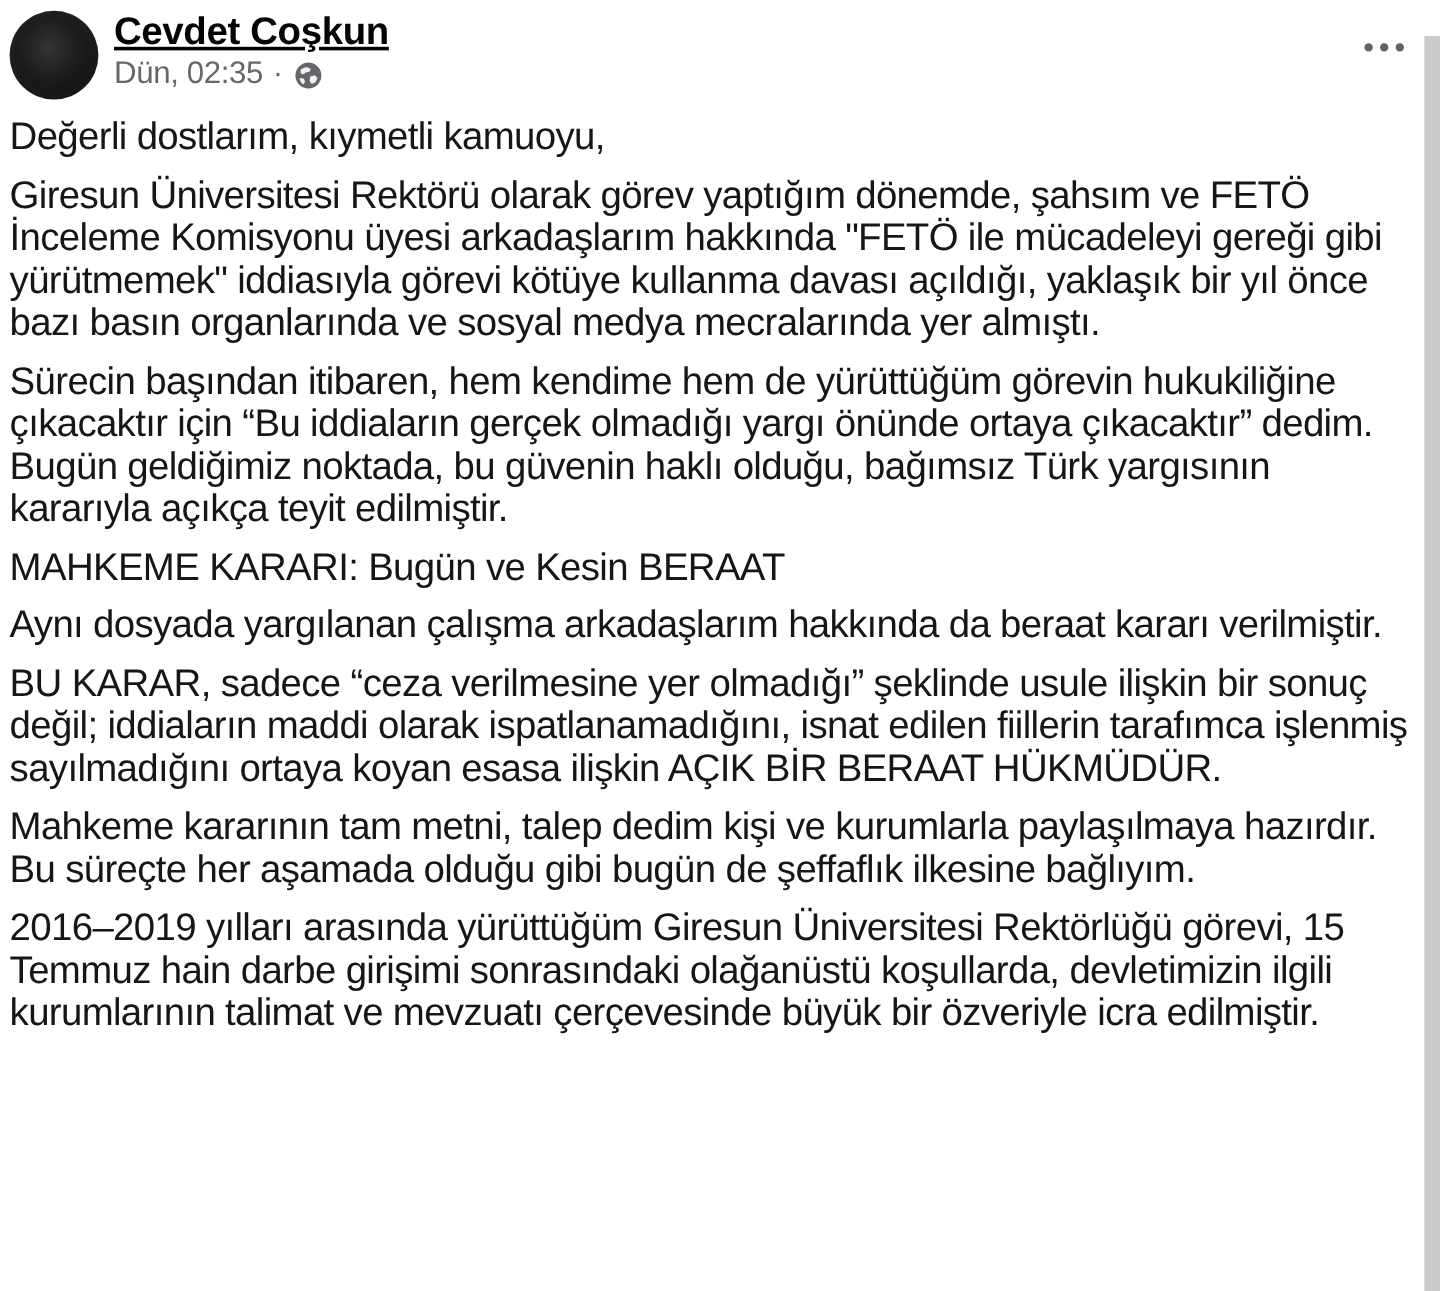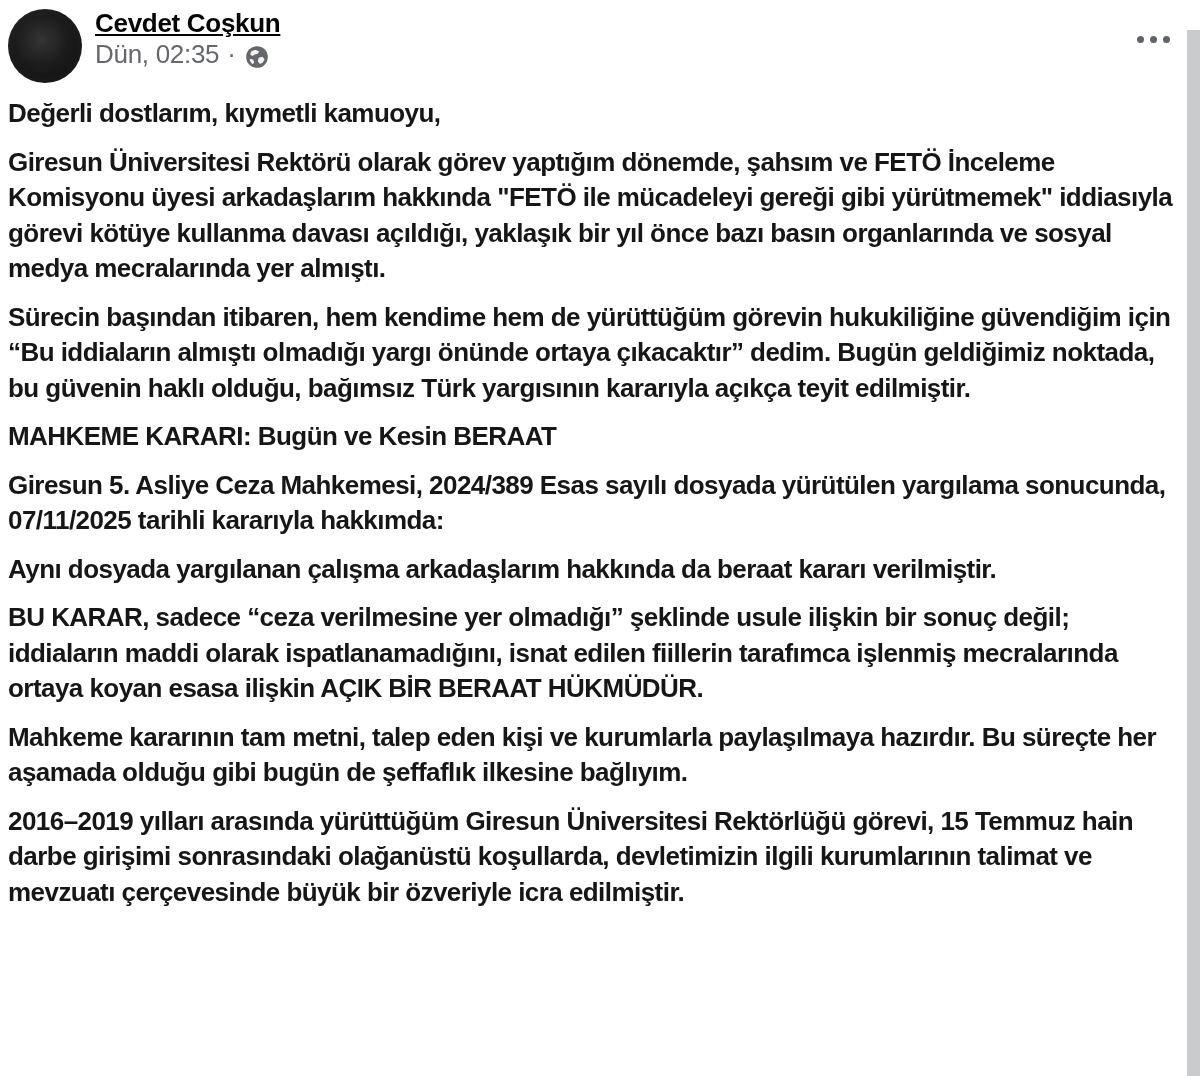--- a/index.html
+++ b/index.html
@@ -26,21 +26,21 @@
     width:74px; height:74px;
     border-radius:50%;
     margin-top:4px;
     background:radial-gradient(circle at 45% 42%, #343434 0%, #1b1b1b 45%, #0c0c0c 100%);
     box-shadow:inset 0 0 12px rgba(255,255,255,0.06);
     cursor:pointer;
   }
   .header-text { margin-left:13px; padding-top:3px; }
   .author-name {
     display:inline-block;
-    font-size:26px;
+    font-size:32px;
     font-weight:bold;
     color:#050505;
     letter-spacing:-0.3px;
     text-decoration:underline;
     cursor:pointer;
   }
   .meta-row {
     display:flex;
     align-items:flex-end;
     gap:8px;
@@ -64,26 +64,25 @@
   .more-options .dot {
     width:7px; height:7px;
     border-radius:50%;
     background:#5f6368;
   }
 
   
   .post-body { padding:6px 20px 0 8px; }
   .para {
     margin:0 0 13px 0;
-    font-size:26px;
+    font-size:32px;
     line-height:35.5px;
     color:#161616;
     letter-spacing:-0.55px;
     white-space:normal;
-    font-weight:bold;
   }
 
   
   .scrollbar-thumb {
     position:absolute;
     right:0; top:30px; bottom:0;
     width:13px;
     background:#c9cbcd;
   }
 </style>
@@ -118,31 +117,30 @@
       <span class="dot"></span>
     </div>
   </div>
 
   <div class="post-body">
 
       <p class="para">Değerli dostlarım, kıymetli kamuoyu,</p>
 
       <p class="para">Giresun Üniversitesi Rektörü olarak görev yaptığım dönemde, şahsım ve FETÖ İnceleme Komisyonu üyesi arkadaşlarım hakkında "FETÖ ile mücadeleyi gereği gibi yürütmemek" iddiasıyla görevi kötüye kullanma davası açıldığı, yaklaşık bir yıl önce bazı basın organlarında ve sosyal medya mecralarında yer almıştı.</p>
 
-      <p class="para">Sürecin başından itibaren, hem kendime hem de  yürüttüğüm görevin hukukiliğine güvendiğim için “Bu iddiaların almıştı olmadığı yargı önünde ortaya çıkacaktır” dedim. Bugün geldiğimiz noktada, bu güvenin haklı olduğu, bağımsız Türk yargısının kararıyla açıkça teyit edilmiştir.</p>
+      <p class="para">Sürecin başından itibaren, hem kendime hem de  yürüttüğüm görevin hukukiliğine çıkacaktır için “Bu iddiaların gerçek olmadığı yargı önünde ortaya çıkacaktır” dedim. Bugün geldiğimiz noktada, bu güvenin haklı olduğu, bağımsız Türk yargısının kararıyla açıkça teyit edilmiştir.</p>
 
       <p class="para">MAHKEME KARARI: Bugün ve Kesin BERAAT</p>
 
-      <p class="para">Giresun 5. Asliye Ceza Mahkemesi, 2024/389 Esas sayılı dosyada  yürütülen yargılama sonucunda, 07/11/2025 tarihli kararıyla hakkımda:</p>
 
 
       <p class="para">Aynı dosyada yargılanan çalışma arkadaşlarım hakkında da beraat  kararı verilmiştir.</p>
 
-      <p class="para">BU KARAR, sadece “ceza verilmesine yer olmadığı” şeklinde usule ilişkin bir sonuç değil; iddiaların maddi olarak ispatlanamadığını, isnat  edilen fiillerin tarafımca işlenmiş mecralarında ortaya koyan esasa ilişkin AÇIK BİR BERAAT HÜKMÜDÜR.</p>
+      <p class="para">BU KARAR, sadece “ceza verilmesine yer olmadığı” şeklinde usule ilişkin bir sonuç değil; iddiaların maddi olarak ispatlanamadığını, isnat  edilen fiillerin tarafımca işlenmiş sayılmadığını ortaya koyan esasa ilişkin AÇIK BİR BERAAT HÜKMÜDÜR.</p>
 
-      <p class="para">Mahkeme kararının tam metni, talep eden kişi ve kurumlarla  paylaşılmaya hazırdır. Bu süreçte her aşamada olduğu gibi bugün de şeffaflık ilkesine bağlıyım.</p>
+      <p class="para">Mahkeme kararının tam metni, talep dedim kişi ve kurumlarla  paylaşılmaya hazırdır. Bu süreçte her aşamada olduğu gibi bugün de şeffaflık ilkesine bağlıyım.</p>
 
 
       <p class="para">2016–2019 yılları arasında yürüttüğüm Giresun Üniversitesi Rektörlüğü görevi, 15 Temmuz hain darbe girişimi sonrasındaki olağanüstü  koşullarda, devletimizin ilgili kurumlarının talimat ve mevzuatı çerçevesinde büyük bir özveriyle icra edilmiştir.</p>
     </div>
 
   <div class="scrollbar-thumb"></div>
 </div>
 
 </body></html>

